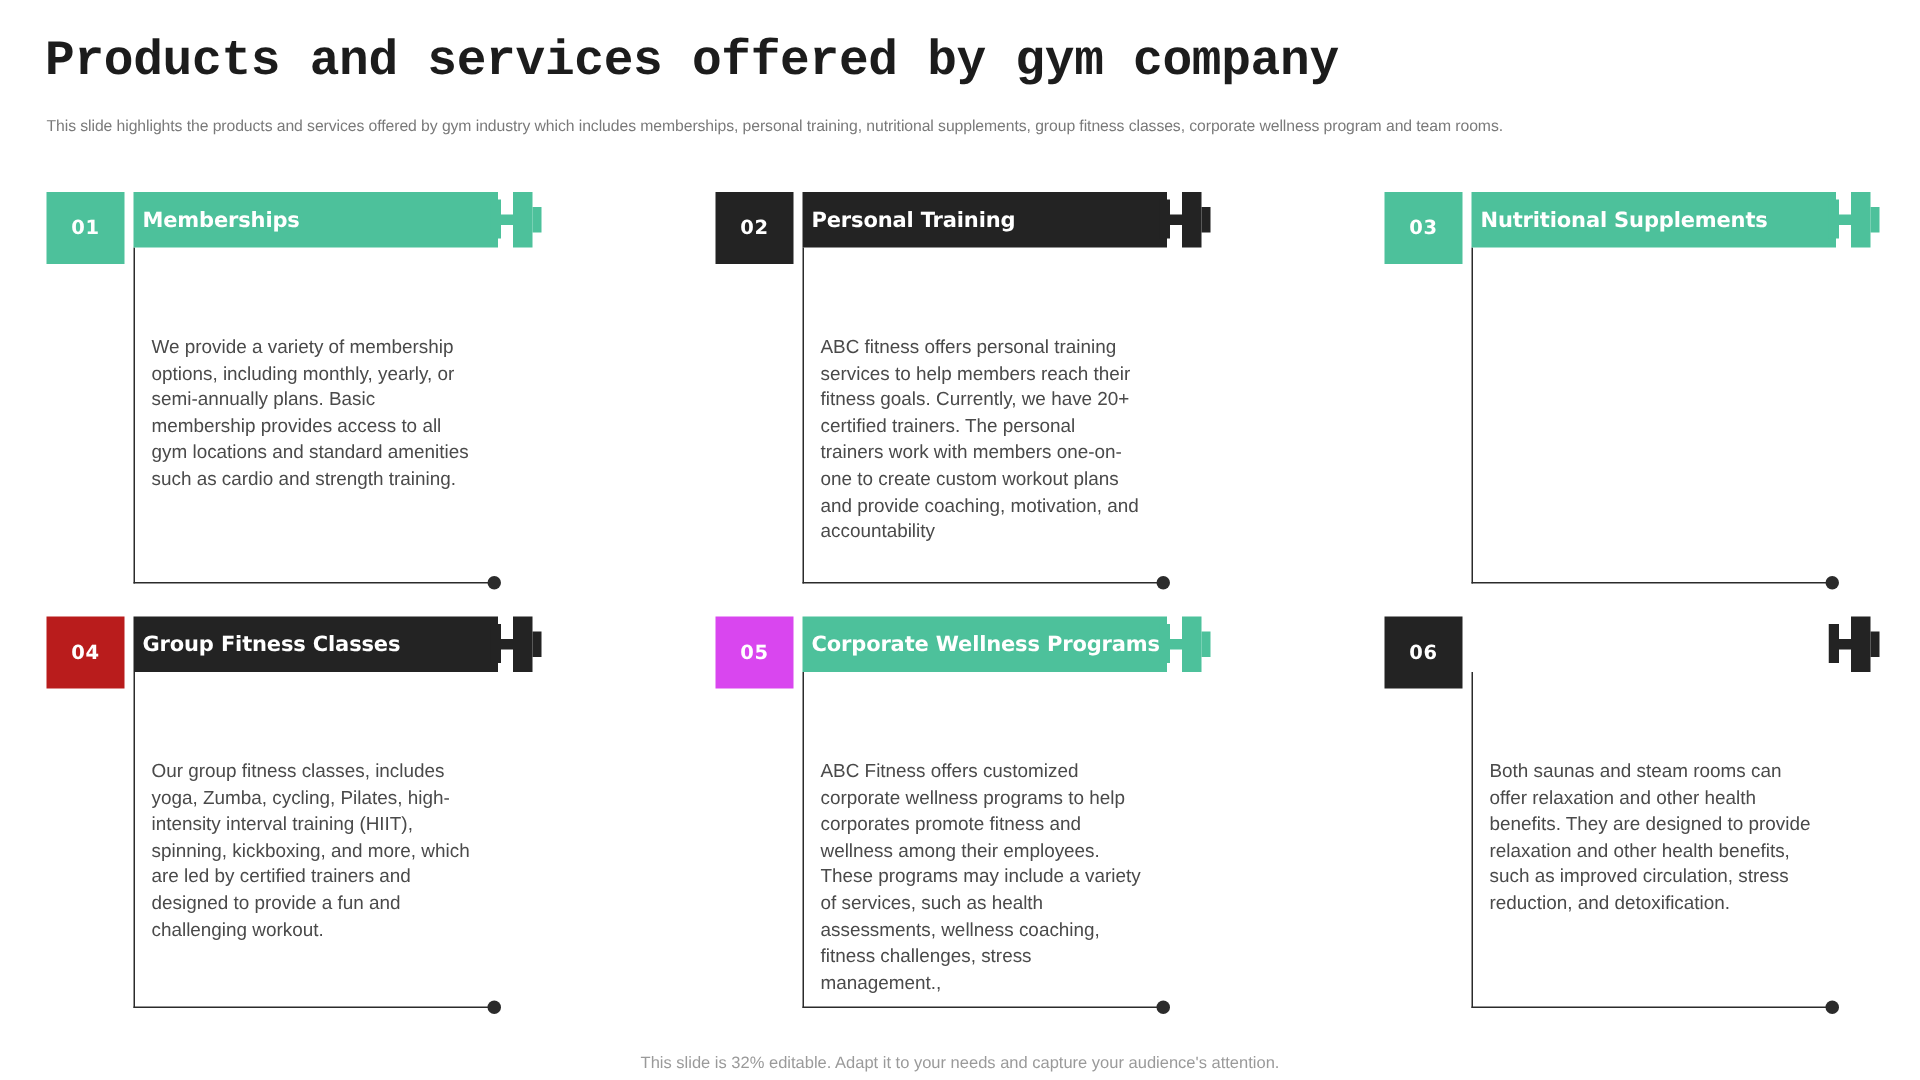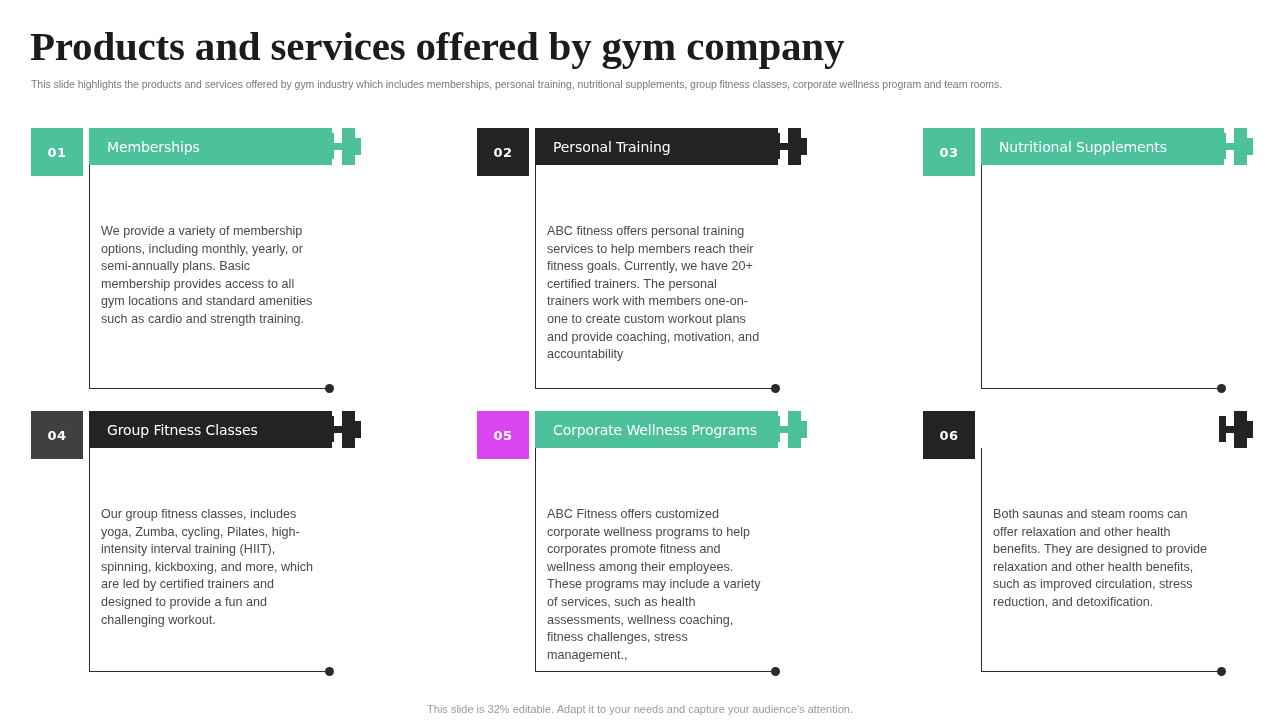--- a/index.html
+++ b/index.html
@@ -17,22 +17,22 @@
     width: 1280px;
     height: 720px;
     background: #ffffff;
   }
 
   
   .slide-title {
     position: absolute;
     left: 30px;
     top: 22px;
-    font-family: Liberation Serif, serif;
-    font-size: 41px;
+    font-family: Liberation Mono, monospace;
+    font-size: 33px;
     font-weight: bold;
     color: #1c1c1c;
     letter-spacing: -0.2px;
     white-space: nowrap;
   }
 
   .slide-subtitle {
     position: absolute;
     left: 31px;
     top: 78px;
@@ -91,22 +91,22 @@
     height: 37px;
     display: flex;
     align-items: center;
     z-index: 3;
   }
 
   .head-title {
     color: #ffffff;
     font-family: "DejaVu Sans", sans-serif;
     font-size: 14px;
-    font-weight: normal;
-    padding-left: 18px;
+    font-weight: bold;
+    padding-left: 6px;
     white-space: nowrap;
     letter-spacing: -0.1px;
   }
 
   
   .dumbbell {
     position: absolute;
     left: 296px;
     top: -1px;
     width: 40px;
@@ -222,21 +222,21 @@
             <rect x="7" y="16" width="8" height="7" fill="#4DC19B"></rect>
             <rect x="15" y="1" width="13" height="37" fill="#4DC19B"></rect>
             <rect x="28" y="11" width="6" height="17" fill="#4DC19B"></rect>
           </svg>
         </div>
         <div class="body-frame">
           <span class="end-dot"></span>
         </div>
       </div>
       <div class="card c3">
-        <div class="num-box" style="background:#404040">
+        <div class="num-box" style="background:#b91c1c">
           <span>04</span>
         </div>
         <div class="head-bar" style="background:#232323">
           <span class="head-title">Group Fitness Classes</span>
         </div>
         <div class="dumbbell">
           <svg width="40" height="39" viewBox="0 0 40 39" xmlns="http://www.w3.org/2000/svg">
             <rect x="0" y="6" width="7" height="26" fill="#232323"></rect>
             <rect x="7" y="16" width="8" height="7" fill="#232323"></rect>
             <rect x="15" y="1" width="13" height="37" fill="#232323"></rect>

